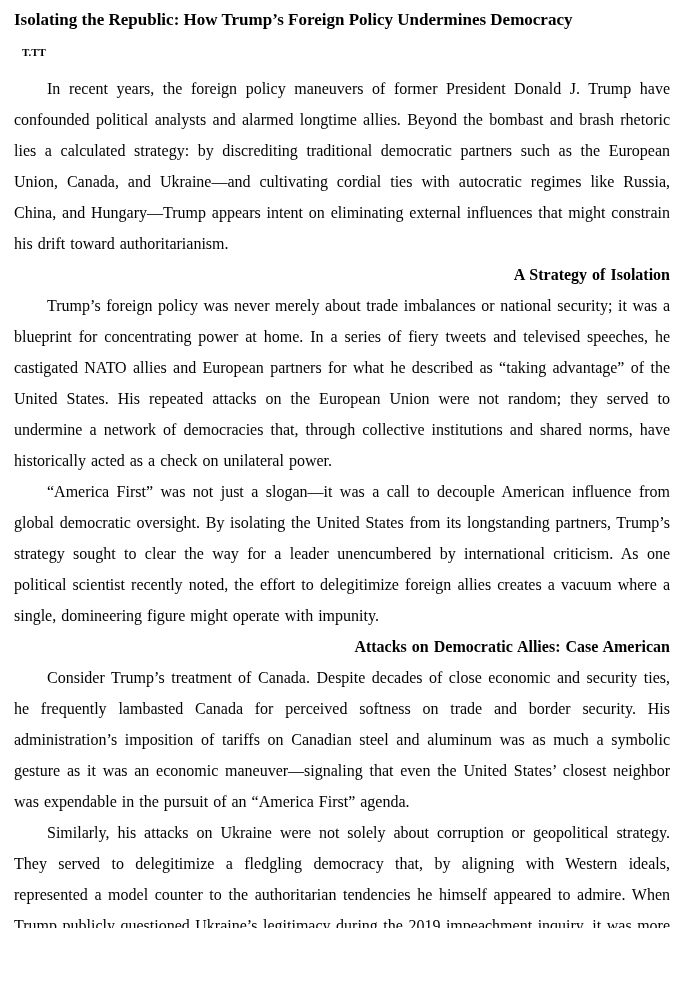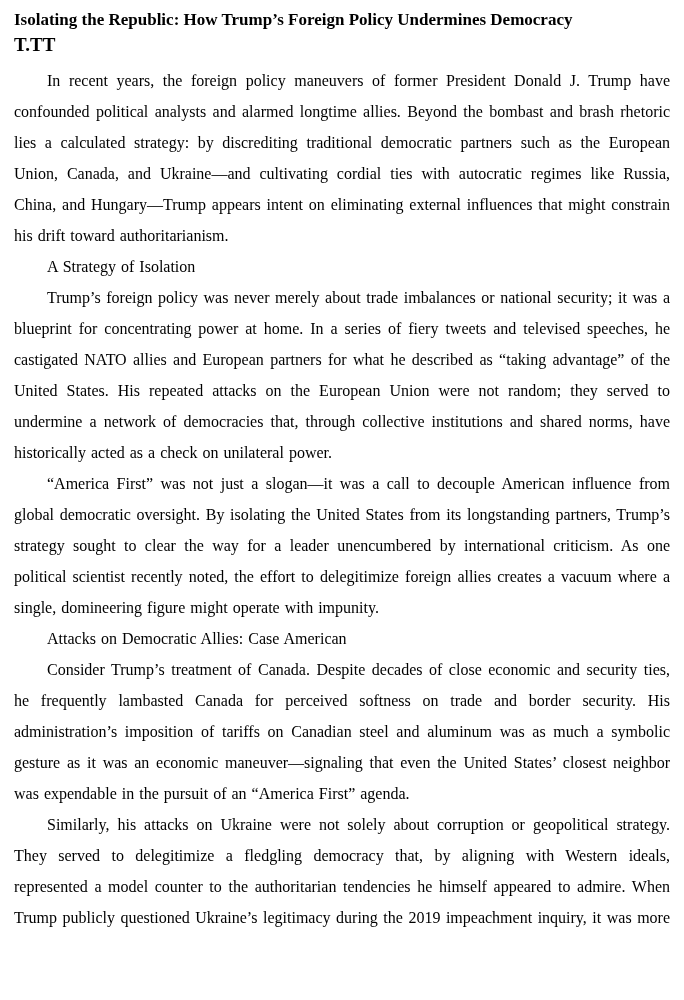--- a/index.html
+++ b/index.html
@@ -19,40 +19,40 @@
     overflow: hidden;
   }
   .doc-title {
     margin: 0;
     font-size: 17px;
     font-weight: bold;
     line-height: 25px;
     text-align: left;
   }
   .doc-author {
-    margin: 0;
-    font-size: 19px;
+    margin: 8px;
+    font-size: 11px;
     font-weight: bold;
     line-height: 25px;
   }
   .para, .section-heading {
     margin: 0;
     font-size: 16px;
     line-height: 31px;
     text-align: justify;
     text-indent: 33px;
     word-spacing: 1px;
     hyphens: none;
   }
   .para.first {
     margin-top: 8px;
   }
   .section-heading {
-    font-weight: normal;
-    text-align: left;
+    font-weight: bold;
+    text-align: right;
   }
 </style>
 </head>
 <body>
 
 <div class="page">
   <h1 class="doc-title">Isolating the Republic: How Trump’s Foreign Policy Undermines Democracy</h1>
 
   <div class="doc-author">T.TT</div>
 

